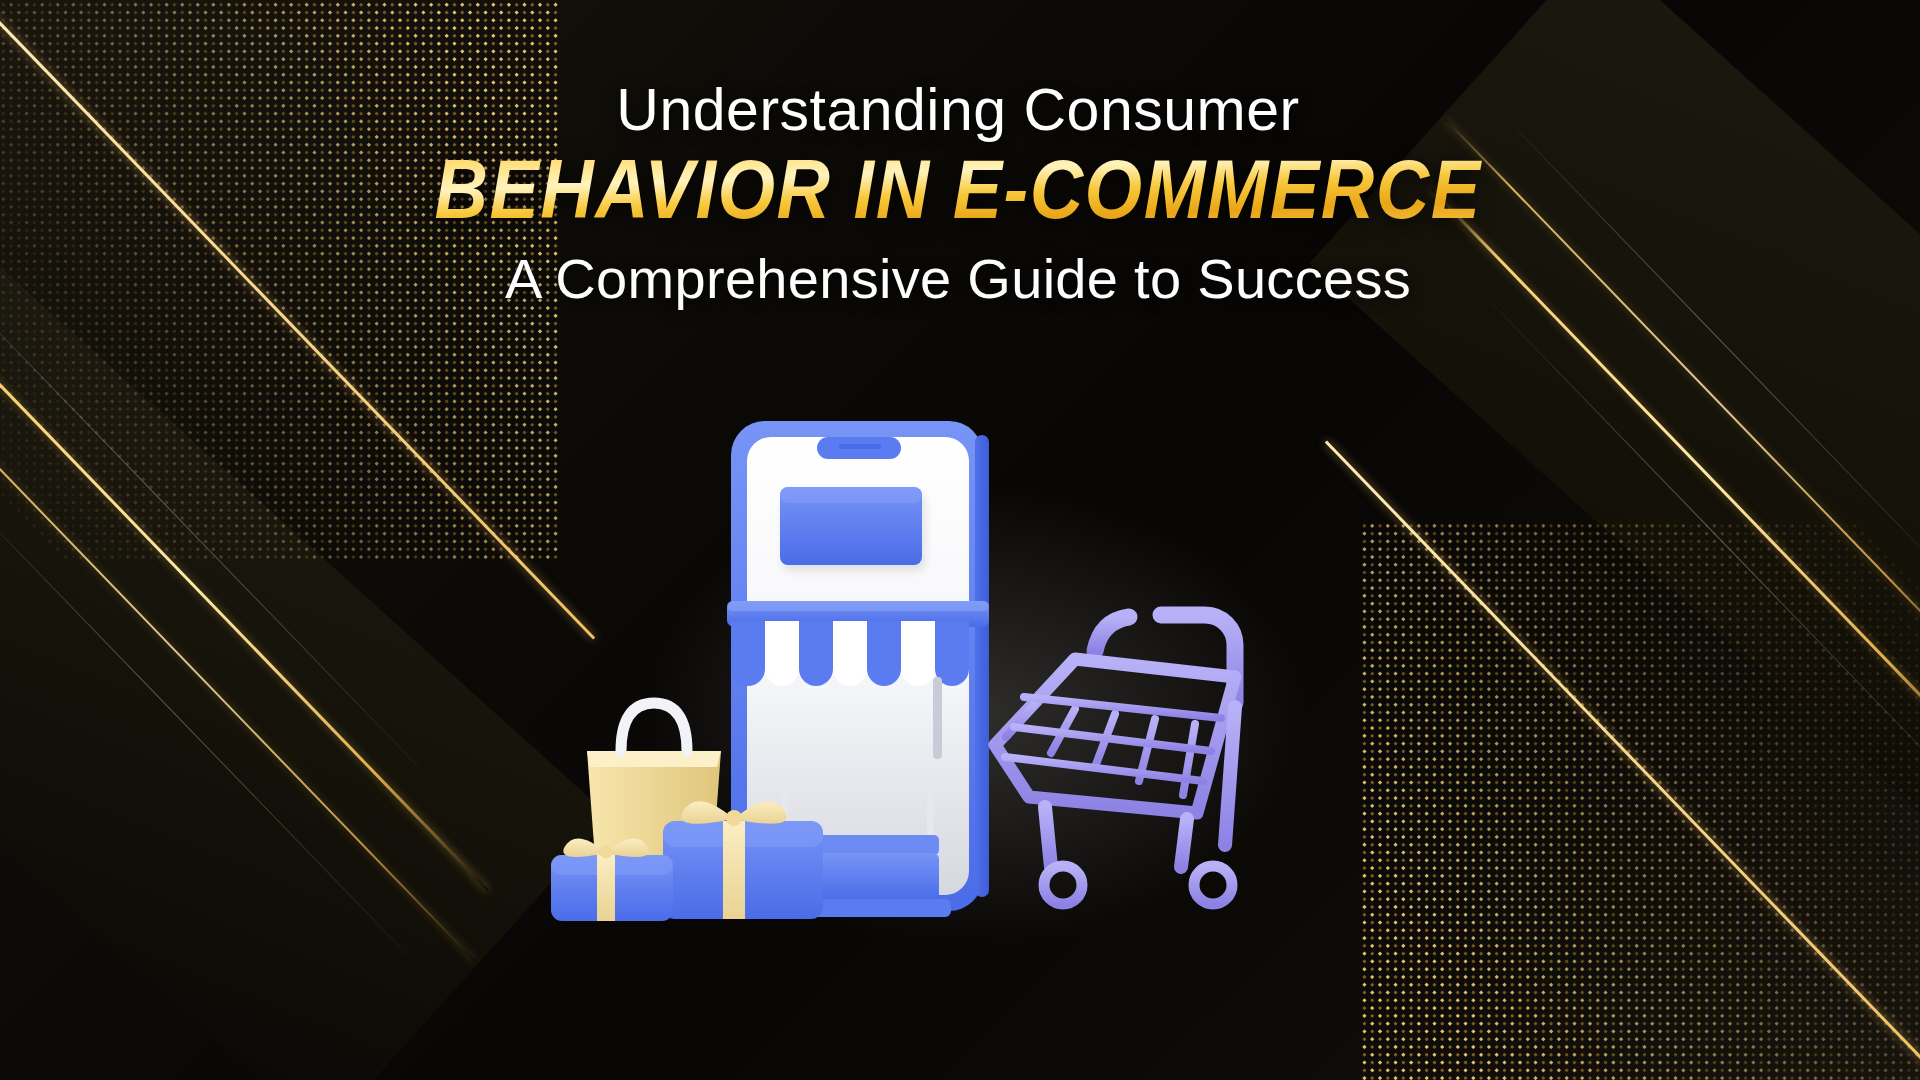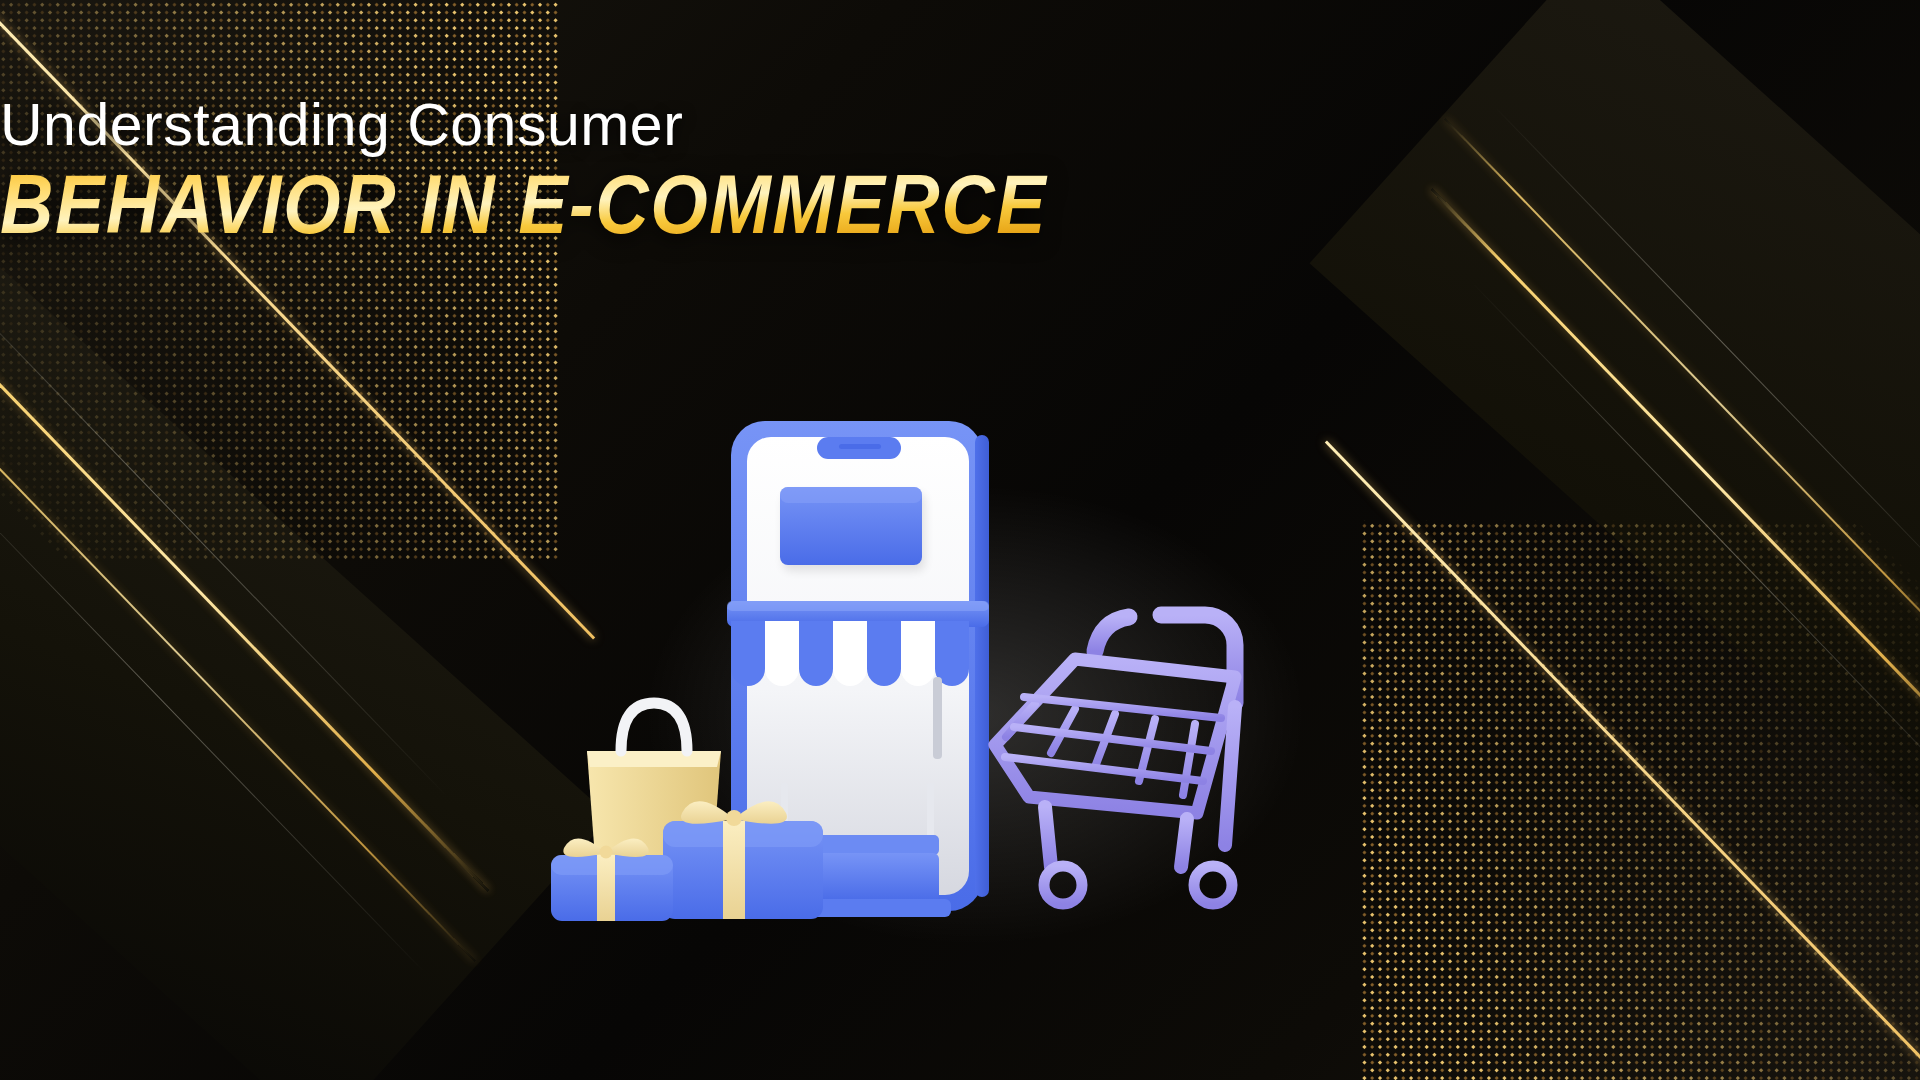--- a/index.html
+++ b/index.html
@@ -79,21 +79,21 @@
   
   .edge-line{
     position:absolute; height:3px; transform-origin:0 0;
     background:linear-gradient(90deg,#ffeeb6,#f0c061);
     box-shadow:0 0 10px rgba(255,205,110,.6);
   }
 
   
   .headline-block{
     position:absolute; left:0; right:4px; top:78px;
-    z-index:40;margin-top:15px;
+    text-align:center; z-index:40;
   }
   .line-top{
     font-size:59px; font-weight:400; color:#ffffff;
     letter-spacing:.5px; line-height:1.1;
     text-shadow:0 2px 14px rgba(0,0,0,.85);
   }
   .line-gold{
     margin-top:6px;
     font-size:74px; font-weight:700; font-style:italic;
     letter-spacing:1.5px; line-height:1.12;
@@ -150,20 +150,21 @@
   <div class="gline faint" style="left:-60px; top:470px; width:700px; transform:rotate(46deg);"></div>
 
   <div class="gline" style="right:-80px; bottom:300px; width:820px; transform:rotate(46deg); transform-origin:100% 100%;"></div>
   <div class="gline thin" style="right:-80px; bottom:385px; width:800px; transform:rotate(46deg); transform-origin:100% 100%;"></div>
   <div class="gline faint" style="right:-80px; bottom:250px; width:760px; transform:rotate(46deg); transform-origin:100% 100%;"></div>
   <div class="gline faint" style="right:-60px; bottom:470px; width:700px; transform:rotate(46deg); transform-origin:100% 100%;"></div>
 
   <div class="headline-block">
     <div class="line-top">Understanding Consumer</div>
     <div class="line-gold">BEHAVIOR IN E-COMMERCE</div>
+    <div class="line-sub">A Comprehensive Guide to Success</div>
   </div>
 
   <div class="illus">
     <svg viewBox="0 0 880 520" xmlns="http://www.w3.org/2000/svg">
       <defs>
         <linearGradient id="gBlue" x1="0" y1="0" x2="0" y2="1">
           <stop offset="0%" stop-color="#7794f6"></stop>
             <stop offset="100%" stop-color="#4a6ce8"></stop>
         </linearGradient>
         <linearGradient id="gBlueSide" x1="0" y1="0" x2="1" y2="0">

